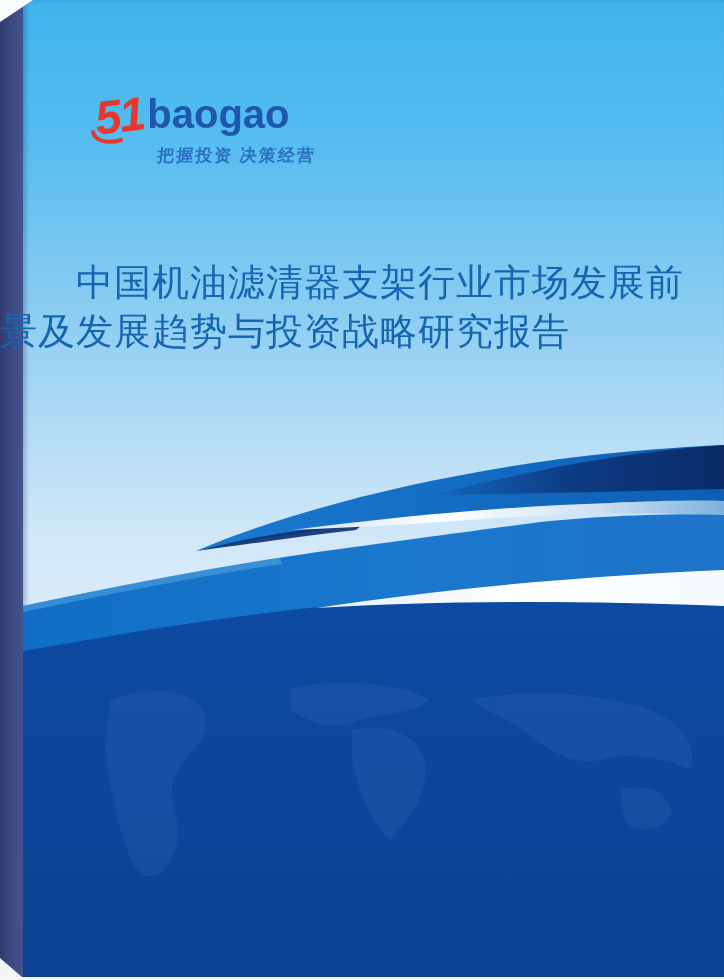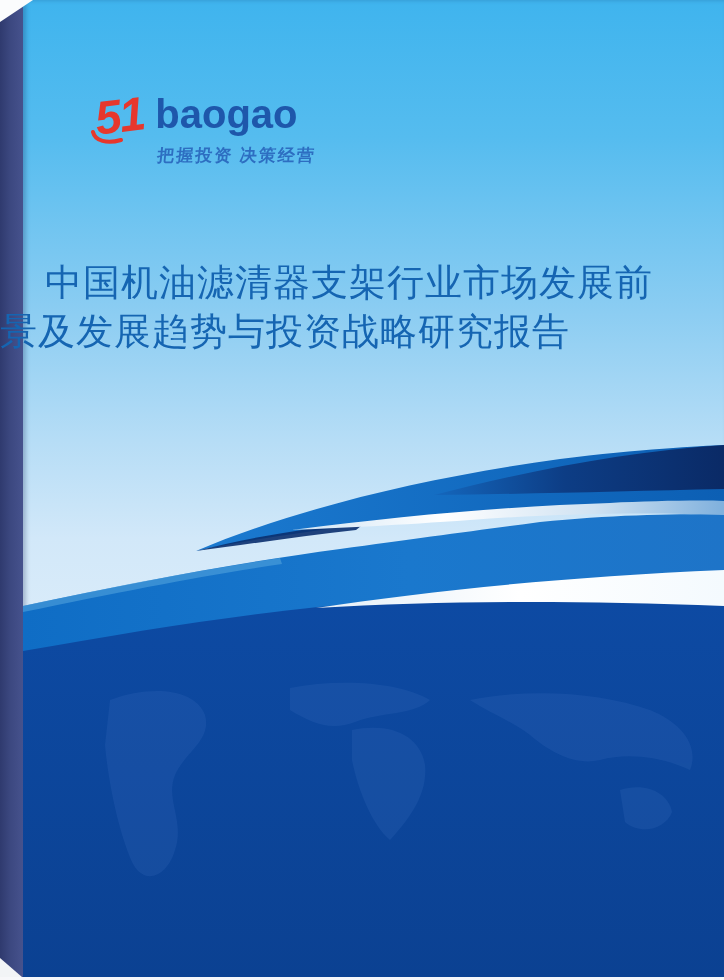--- a/index.html
+++ b/index.html
@@ -35,32 +35,32 @@
   }
   
   .logo{position:absolute;left:95px;top:88px;}
   .logo-row{display:flex;align-items:baseline;}
   .logo-mark{
     display:inline-block;font-style:italic;font-weight:800;font-size:47px;line-height:1;
     color:#e7372c;transform:rotate(-7deg);letter-spacing:-2px;position:relative;top:4px;
   }
   .logo-swoosh{position:absolute;left:-4px;top:40px;}
   .logo-name{
-    font-weight:700;font-size:40px;line-height:1;color:#1e57ab;letter-spacing:0px;margin-left:12px;
+    font-weight:700;font-size:40px;line-height:1;color:#1e57ab;letter-spacing:0px;margin-left:4px;
   }
   .logo-tagline{
     margin-top:9px;margin-left:61px;font-size:17px;font-weight:700;color:#2d6ec1;
     letter-spacing:2px;transform:skewX(-6deg);transform-origin:left bottom;white-space:nowrap;
   }
   
   .title{
     position:absolute;left:0;top:258px;width:724px;
     color:#1565b2;font-size:37px;line-height:49px;font-weight:500;letter-spacing:1px;
   }
-  .title-line1{margin-left:45px;white-space:nowrap;}
+  .title-line1{margin-left:76px;white-space:nowrap;}
   .title-line2{white-space:nowrap;}
 </style>
 </head>
 <body>
 
 <div class="page">
 
   <div class="spine"></div>
 
   <div class="cover"></div>

